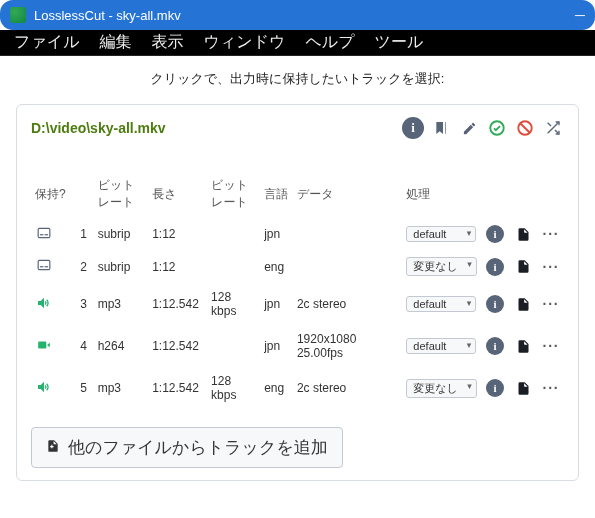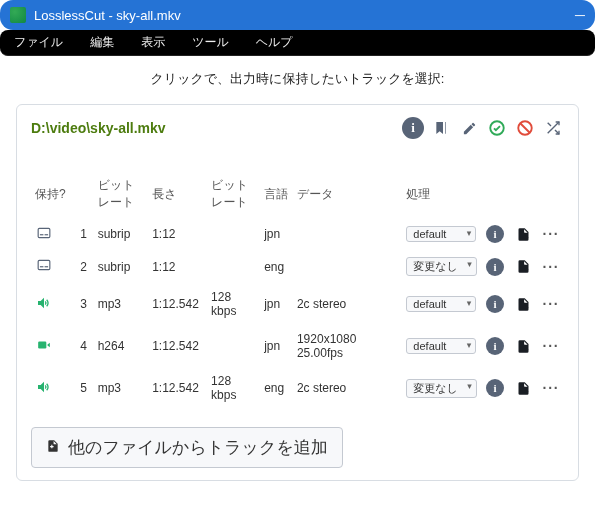--- a/index.html
+++ b/index.html
@@ -4,21 +4,21 @@
 <style>
   * { box-sizing: border-box; margin: 0; padding: 0; }
   body { font-family: "Meiryo", "Yu Gothic", sans-serif; font-size: 13px; background: #fff; width: 595px; }
   
   .titlebar { background: #2573d5; color: #fff; height: 30px; display: flex; align-items: center; padding: 0 10px; border-radius: 13px; }
   .titlebar .app-icon { width: 16px; height: 16px; margin-right: 8px; background: radial-gradient(circle at 30% 30%, #3a5, #184); border-radius: 2px; }
   .titlebar .title { flex: 1; font-size: 13px; }
   .titlebar .winbtns { display: flex; gap: 16px; font-size: 14px; }
   .titlebar .winbtn { cursor: pointer; opacity: .9; }
 
-  .menubar { background: #000; color: #eee; height: 26px; display: flex; align-items: center; padding: 0 6px; gap: 11px; border-bottom: 1px solid #222; font-size: 12px; border-radius: 8px; }
+  .menubar { background: #000; color: #eee; height: 26px; display: flex; align-items: center; padding: 0 6px; gap: 4px; border-bottom: 1px solid #222; font-size: 16px; }
   .menubar .menu-item { padding: 4px 8px; cursor: pointer; }
 
   .body-area { background: #fff; padding: 14px 16px; }
   .instruction { color: #222; margin-bottom: 16px; font-size: 13px; text-align: center; }
 
   .card { border: 1px solid #d8dde3; border-radius: 6px; padding: 12px 14px; }
 
   .card-head { display: flex; align-items: center; margin-bottom: 12px; }
   .filepath { font-weight: 700; font-size: 14px; flex: 1; color: #4d7c0f; }
   .head-icons { display: flex; gap: 6px; align-items: center; }
@@ -61,22 +61,23 @@
   <div class="title">LosslessCut - sky-all.mkv</div>
   <div class="winbtns">
     <span class="winbtn">─</span>
   </div>
 </div>
 
 <div class="menubar">
   <span class="menu-item">ファイル</span>
   <span class="menu-item">編集</span>
   <span class="menu-item">表示</span>
+  <span class="menu-item">ウィンドウ</span>
+  <span class="menu-item">ヘルプ</span>
   <span class="menu-item">ツール</span>
-  <span class="menu-item">ヘルプ</span>
 </div>
 
 <div class="body-area">
   <div class="instruction">クリックで、出力時に保持したいトラックを選択:</div>
 
   <div class="card">
     <div class="card-head">
       <div class="filepath">D:\video\sky-all.mkv</div>
       <div class="head-icons">
         <span class="ibtn info">i</span>

